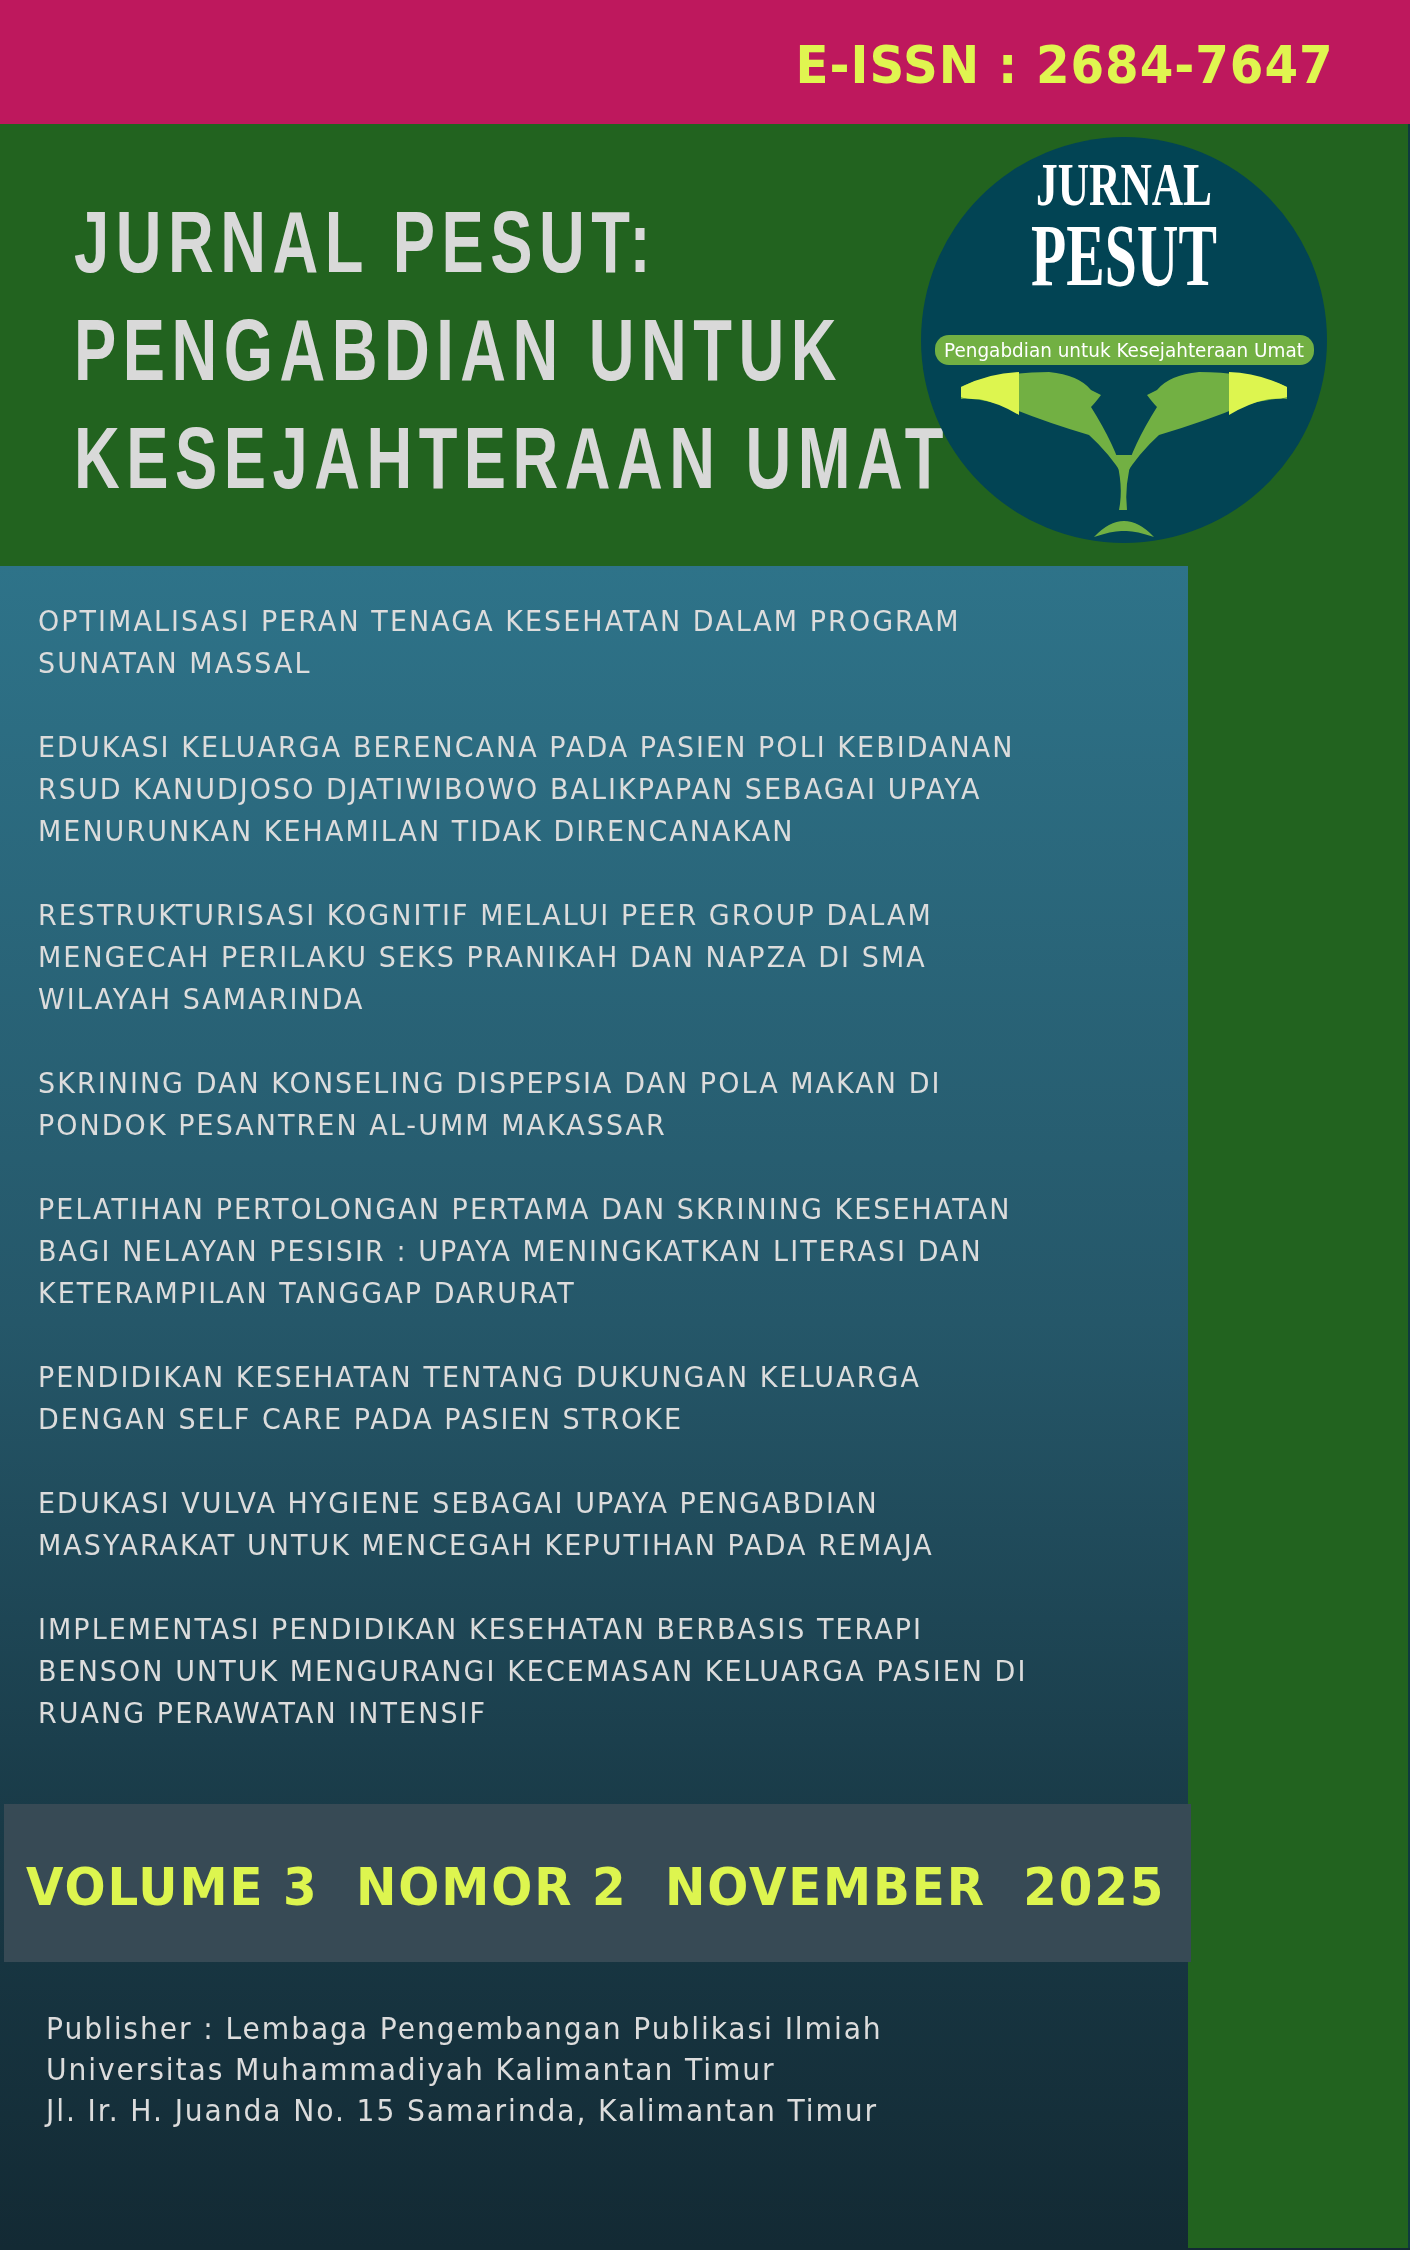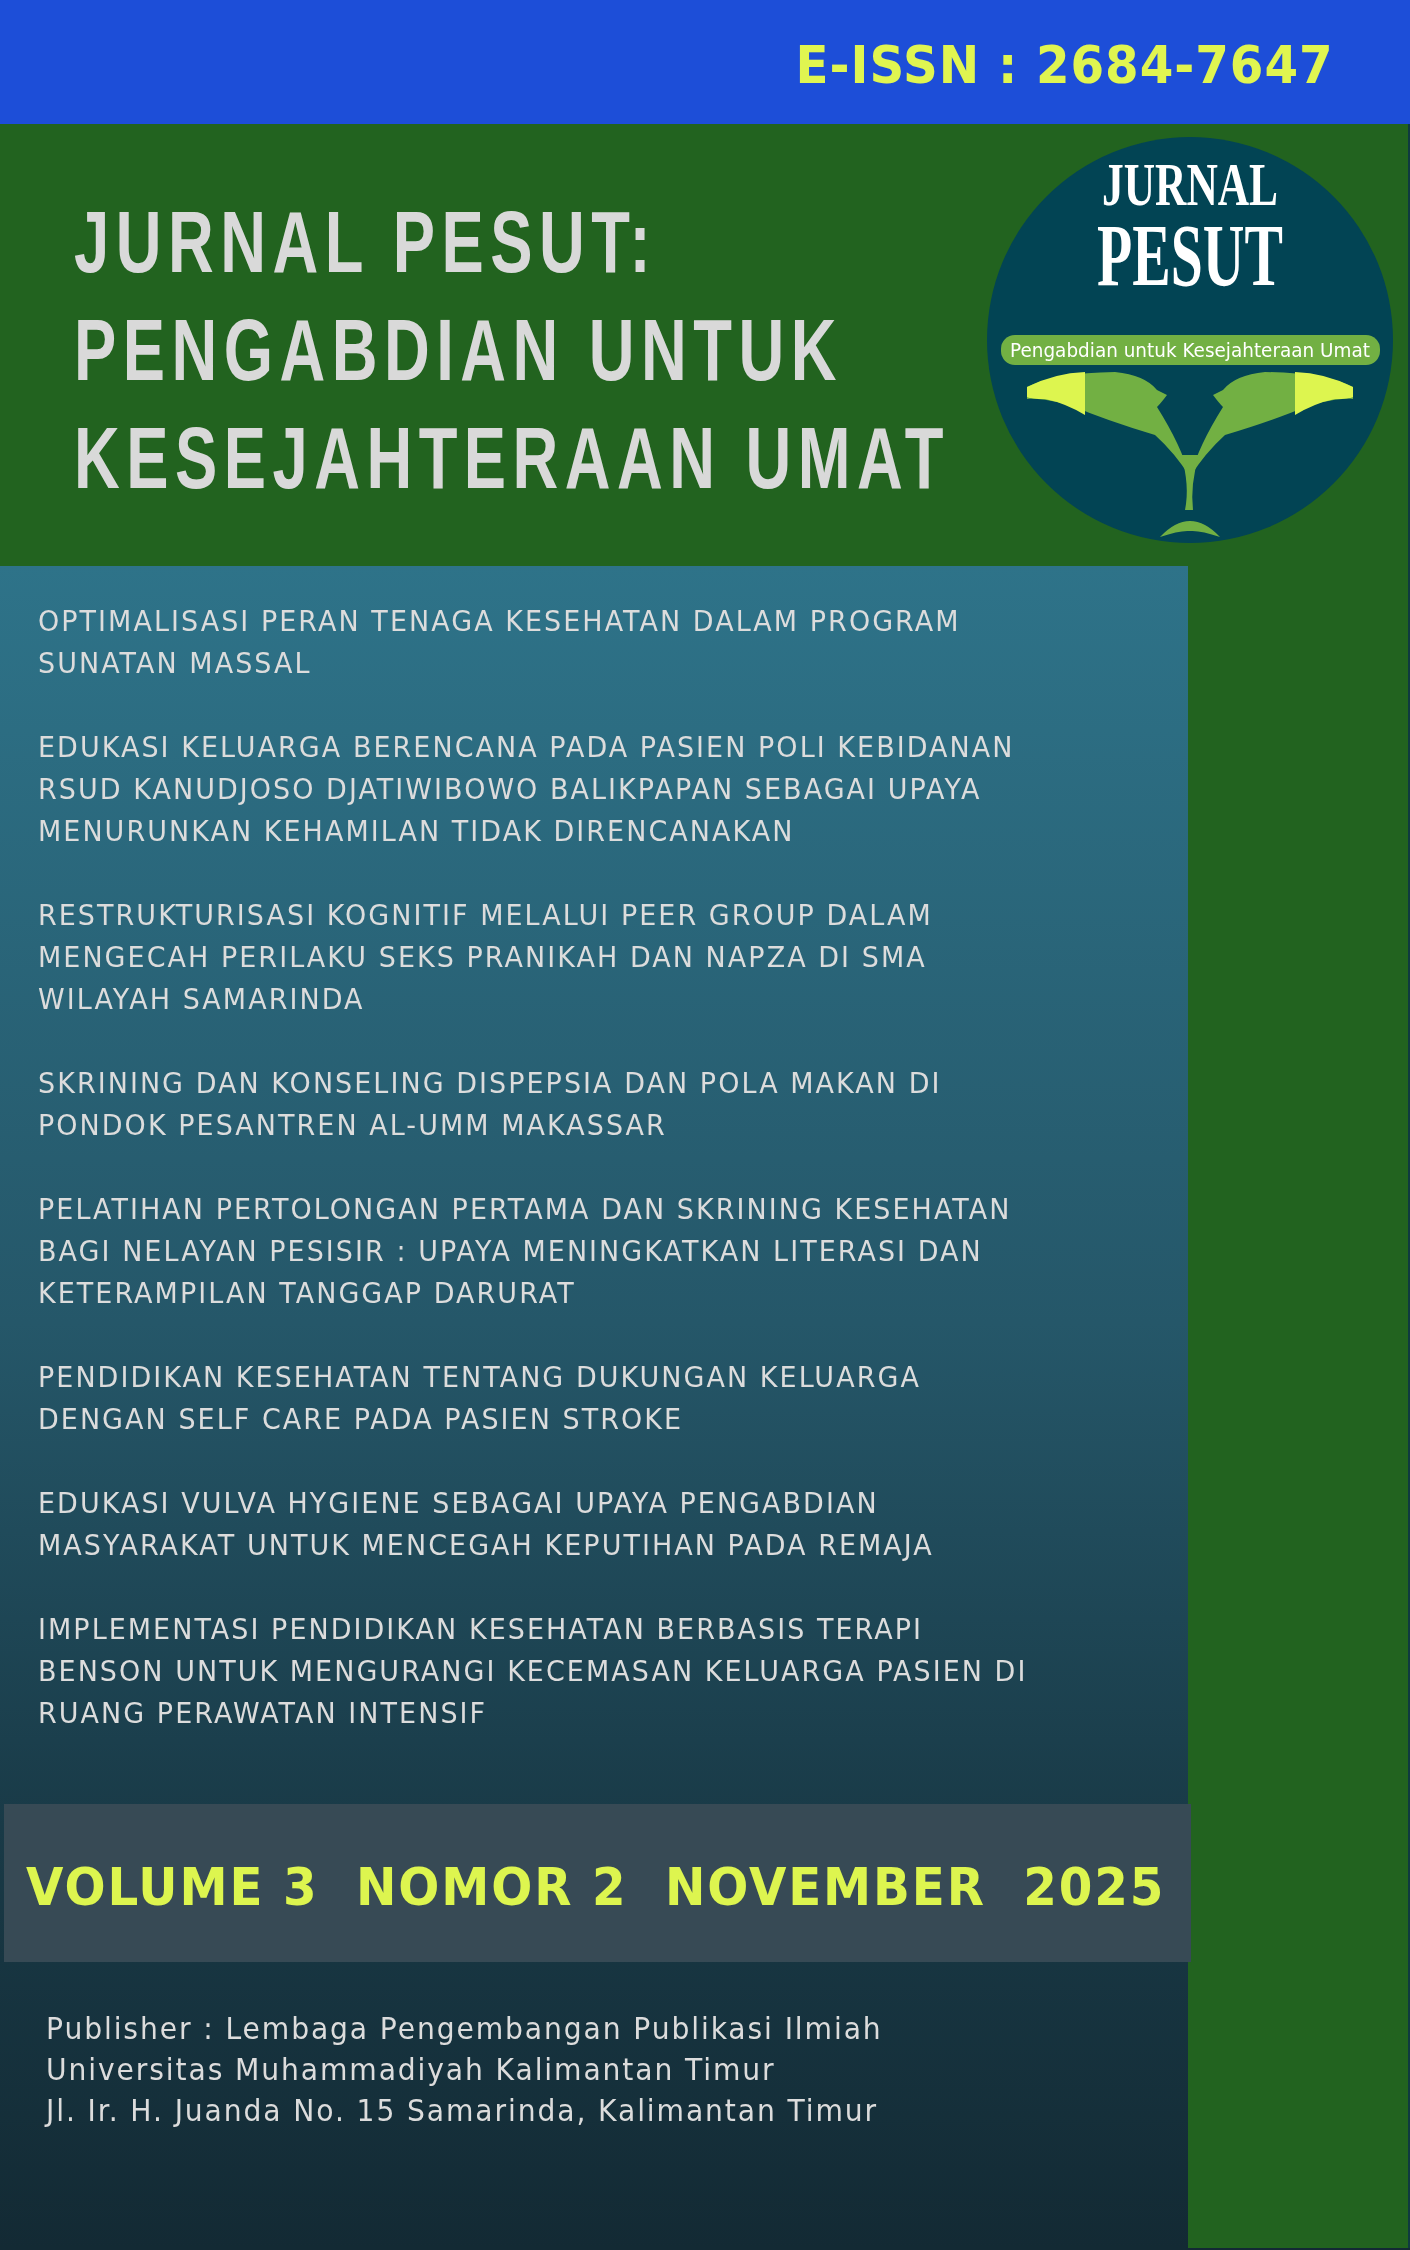--- a/index.html
+++ b/index.html
@@ -3,39 +3,39 @@
 <meta charset="utf-8">
 <style>
   html, body { margin:0; padding:0; }
   body {
     width:1410px; height:2250px; position:relative; overflow:hidden;
     background:#22631F;
     font-family:"DejaVu Sans", sans-serif;
   }
   .topbar {
     position:absolute; left:0; top:0; width:1410px; height:124px;
-    background:#1d4ed8;
+    background:#be185d;
   }
   .issn {
     position:absolute; right:76px; top:30px;
     font-family:"DejaVu Sans", sans-serif; font-weight:bold;
     font-size:52px; line-height:70px; color:#E0F550;
     letter-spacing:1px; white-space:nowrap;
     transform:scaleX(0.93); transform-origin:right center;
   }
   .title {
     position:absolute; left:74px; top:188px; margin:0;
     color:#D9D9D9; font-family:"Liberation Sans", sans-serif; font-weight:bold;
     font-size:88px; line-height:108px; letter-spacing:9px;
     transform:scaleX(0.72); transform-origin:left top; white-space:nowrap;
   }
   .title span { display:block; }
 
   .logo {
-    position:absolute; left:985px; top:135px; width:410px; height:410px;
+    position:absolute; left:919px; top:135px; width:410px; height:410px;
   }
   .logo svg { width:410px; height:410px; display:block; }
 
   .panel {
     position:absolute; left:0; top:566px; width:1188px; height:1682px;
     background:linear-gradient(180deg, #2E7389 0%, #255769 45%, #193A47 75%, #132A34 100%);
   }
   .articles {
     position:absolute; left:38px; top:600px; width:1140px;
     color:#DCDCDC; font-family:"DejaVu Sans", sans-serif;

